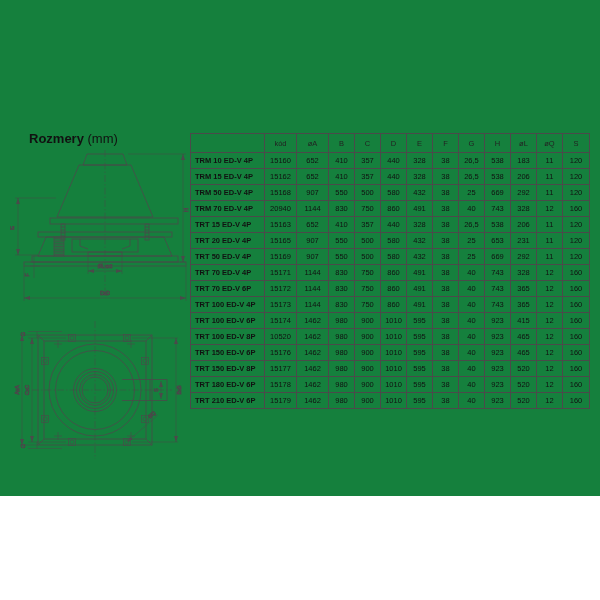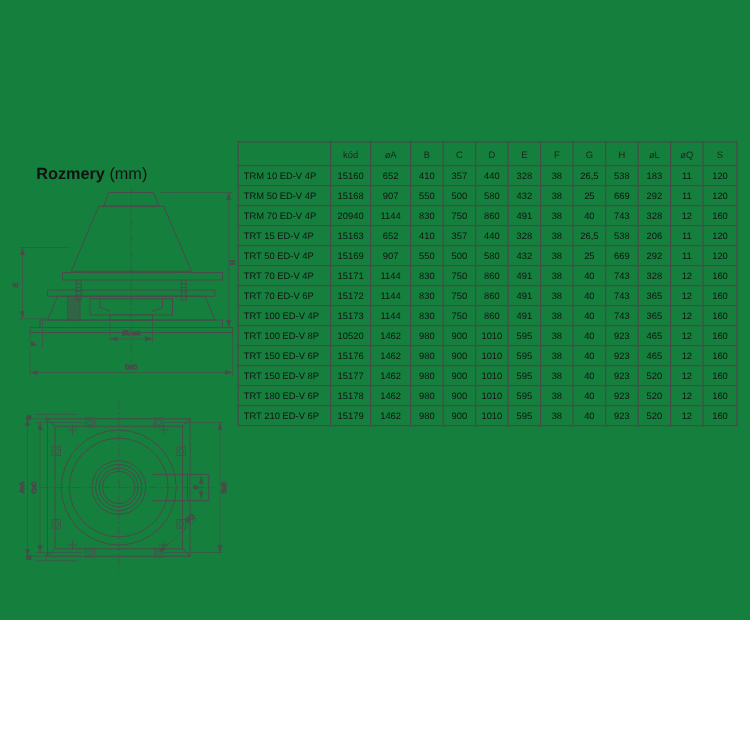--- a/index.html
+++ b/index.html
@@ -3,25 +3,25 @@
 <meta charset="utf-8">
 <style>
   html,body{margin:0;padding:0;}
   body{width:600px;height:600px;background:#ffffff;font-family:"Liberation Sans",sans-serif;}
   .page{position:relative;width:600px;height:496px;background:#15803d;overflow:hidden;}
   .title{position:absolute;left:29px;top:131px;font-size:13px;color:#111;}
   .title .b{font-weight:bold;}
   svg text{font-family:"Liberation Sans",sans-serif;fill:#333;}
   .side-view{position:absolute;left:10px;top:148px;}
   .bottom-view{position:absolute;left:10px;top:316px;}
-  table.dims{position:absolute;left:190px;top:113px;width:399px;border-collapse:collapse;table-layout:fixed;font-size:7.5px;color:#111;}
+  table.dims{position:absolute;left:190px;top:133px;width:399px;border-collapse:collapse;table-layout:fixed;font-size:7.5px;color:#111;}
   table.dims th,table.dims td{border:1px solid #4a4a4a;padding:0;text-align:center;white-space:nowrap;overflow:hidden;font-weight:normal;}
   table.dims th{height:18px;color:#222;}
   table.dims td{height:15px;}
-  table.dims td.model{font-weight:normal;text-align:left;padding-left:4px;}
+  table.dims td.model{font-weight:bold;text-align:left;padding-left:4px;}
   col.c-model{width:74px;}
   col.c-kod,col.c-oa{width:32px;}
   col.c-n{width:26px;}
   col.c-s{width:27px;}
 </style>
 </head>
 <body>
 
 <div class="page">
 
@@ -263,20 +263,35 @@
           <td>440</td>
           <td>328</td>
           <td>38</td>
           <td>26,5</td>
           <td>538</td>
           <td>183</td>
           <td>11</td>
           <td>120</td>
         </tr>
         <tr>
+          <td class="model">TRM 15 ED-V 4P</td>
+          <td>15162</td>
+          <td>652</td>
+          <td>410</td>
+          <td>357</td>
+          <td>440</td>
+          <td>328</td>
+          <td>38</td>
+          <td>26,5</td>
+          <td>538</td>
+          <td>206</td>
+          <td>11</td>
+          <td>120</td>
+        </tr>
+        <tr>
           <td class="model">TRM 50 ED-V 4P</td>
           <td>15168</td>
           <td>907</td>
           <td>550</td>
           <td>500</td>
           <td>580</td>
           <td>432</td>
           <td>38</td>
           <td>25</td>
           <td>669</td>
@@ -308,20 +323,35 @@
           <td>440</td>
           <td>328</td>
           <td>38</td>
           <td>26,5</td>
           <td>538</td>
           <td>206</td>
           <td>11</td>
           <td>120</td>
         </tr>
         <tr>
+          <td class="model">TRT 20 ED-V 4P</td>
+          <td>15165</td>
+          <td>907</td>
+          <td>550</td>
+          <td>500</td>
+          <td>580</td>
+          <td>432</td>
+          <td>38</td>
+          <td>25</td>
+          <td>653</td>
+          <td>231</td>
+          <td>11</td>
+          <td>120</td>
+        </tr>
+        <tr>
           <td class="model">TRT 50 ED-V 4P</td>
           <td>15169</td>
           <td>907</td>
           <td>550</td>
           <td>500</td>
           <td>580</td>
           <td>432</td>
           <td>38</td>
           <td>25</td>
           <td>669</td>
@@ -368,20 +398,35 @@
           <td>860</td>
           <td>491</td>
           <td>38</td>
           <td>40</td>
           <td>743</td>
           <td>365</td>
           <td>12</td>
           <td>160</td>
         </tr>
         <tr>
+          <td class="model">TRT 100 ED-V 6P</td>
+          <td>15174</td>
+          <td>1462</td>
+          <td>980</td>
+          <td>900</td>
+          <td>1010</td>
+          <td>595</td>
+          <td>38</td>
+          <td>40</td>
+          <td>923</td>
+          <td>415</td>
+          <td>12</td>
+          <td>160</td>
+        </tr>
+        <tr>
           <td class="model">TRT 100 ED-V 8P</td>
           <td>10520</td>
           <td>1462</td>
           <td>980</td>
           <td>900</td>
           <td>1010</td>
           <td>595</td>
           <td>38</td>
           <td>40</td>
           <td>923</td>

